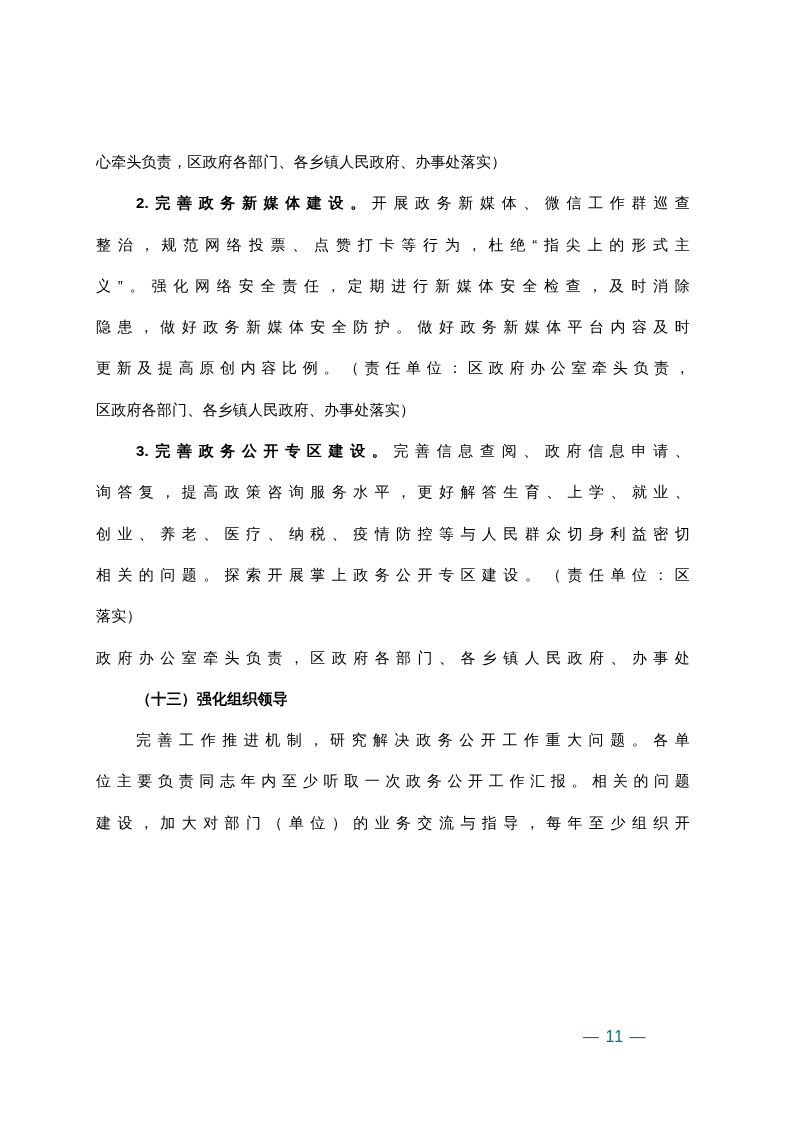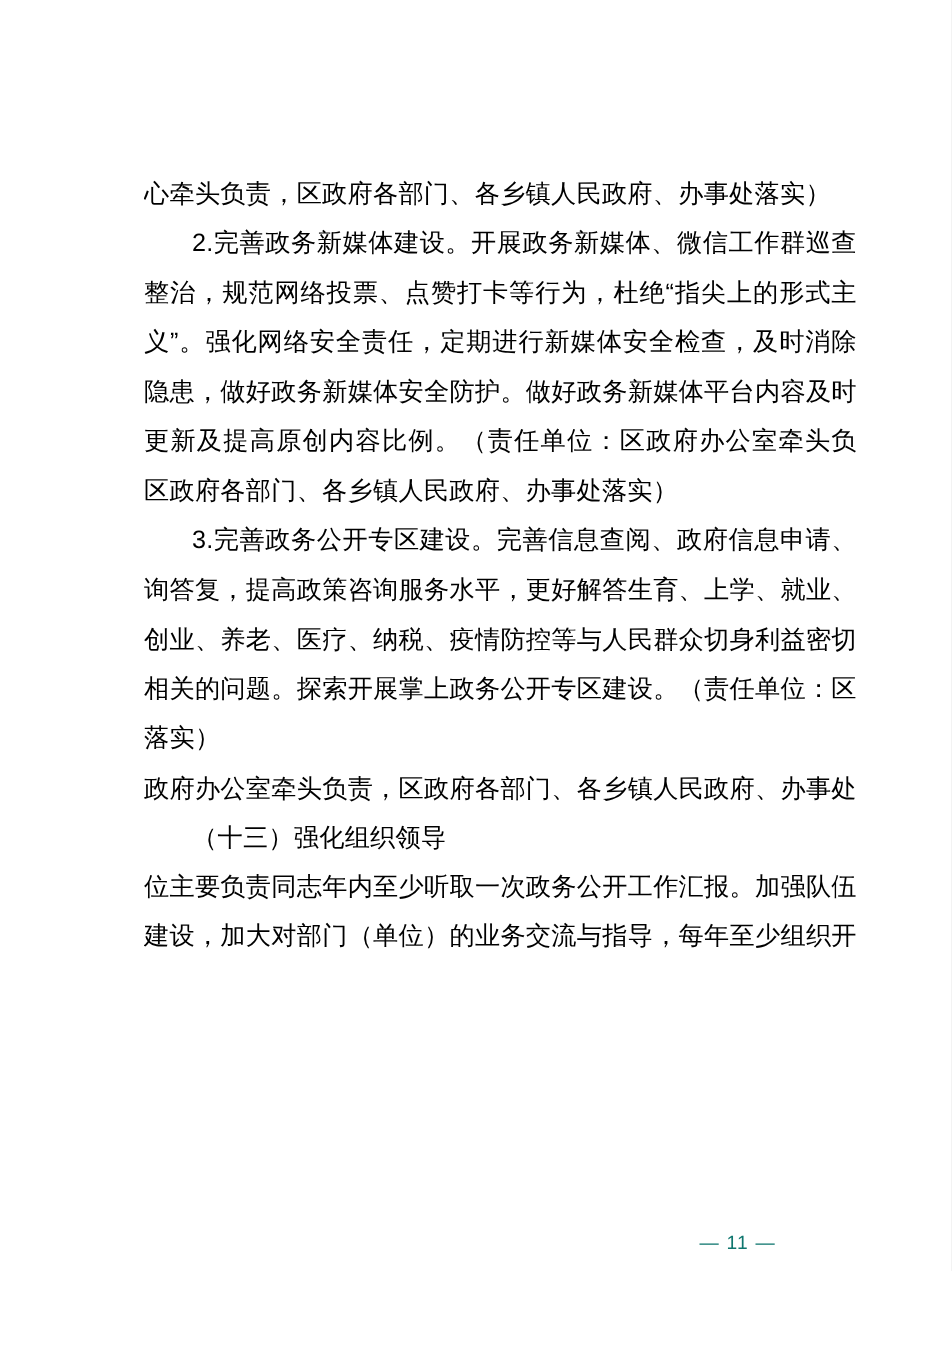--- a/index.html
+++ b/index.html
@@ -12,42 +12,42 @@
     width: 793px;
     height: 1122px;
     margin: 0 auto;
     background: #ffffff;
     overflow: hidden;
     font-family: "Liberation Sans", "DejaVu Sans", sans-serif;
     color: #000000;
   }
   .doc-body {
     position: absolute;
-    left: 120px;
+    left: 96px;
     top: 141px;
     width: 594px;
-    font-size: 21px;
+    font-size: 15px;
     line-height: 41.3px;
     letter-spacing: 0.2px;
   }
   .line {
     height: 41.3px;
     overflow: hidden;
     text-align: left;
   }
   .line.justify {
     text-align: justify;
     text-align-last: justify;
     text-justify: inter-character;
   }
   .line.indent {
     text-indent: 40px;
   }
   .seg.bold {
-    font-weight: normal;
+    font-weight: bold;
   }
   .page-number {
     position: absolute;
     left: 583px;
     top: 1028px;
     width: 112px;
     text-align: left;
     font-size: 16px;
     color: #0f766e;
     letter-spacing: 1px;
@@ -65,17 +65,18 @@
       <div class="line justify"><span class="seg">隐患，做好政务新媒体安全防护。做好政务新媒体平台内容及时</span></div>
       <div class="line justify"><span class="seg">更新及提高原创内容比例。（责任单位：区政府办公室牵头负责，</span></div>
       <div class="line"><span class="seg">区政府各部门、各乡镇人民政府、办事处落实）</span></div>
       <div class="line justify indent"><span class="seg bold">3.完善政务公开专区建设。</span><span class="seg">完善信息查阅、政府信息申请、</span></div>
       <div class="line justify"><span class="seg">询答复，提高政策咨询服务水平，更好解答生育、上学、就业、</span></div>
       <div class="line justify"><span class="seg">创业、养老、医疗、纳税、疫情防控等与人民群众切身利益密切</span></div>
       <div class="line justify"><span class="seg">相关的问题。探索开展掌上政务公开专区建设。（责任单位：区</span></div>
       <div class="line"><span class="seg">落实）</span></div>
       <div class="line justify"><span class="seg">政府办公室牵头负责，区政府各部门、各乡镇人民政府、办事处</span></div>
       <div class="line indent"><span class="seg bold">（十三）强化组织领导</span></div>
-      <div class="line justify"><span class="seg">位主要负责同志年内至少听取一次政务公开工作汇报。加强队伍</span></div>
+      <div class="line justify indent"><span class="seg">完善工作推进机制，研究解决政务公开工作重大问题。各单</span></div>
+      <div class="line justify"><span class="seg">位主要负责同志年内至少听取一次政务公开工作汇报。相关的问题</span></div>
       <div class="line justify"><span class="seg">建设，加大对部门（单位）的业务交流与指导，每年至少组织开</span></div>
     </div>
   <div class="page-number">— 11 —</div>
 </div>
 
 </body></html>

